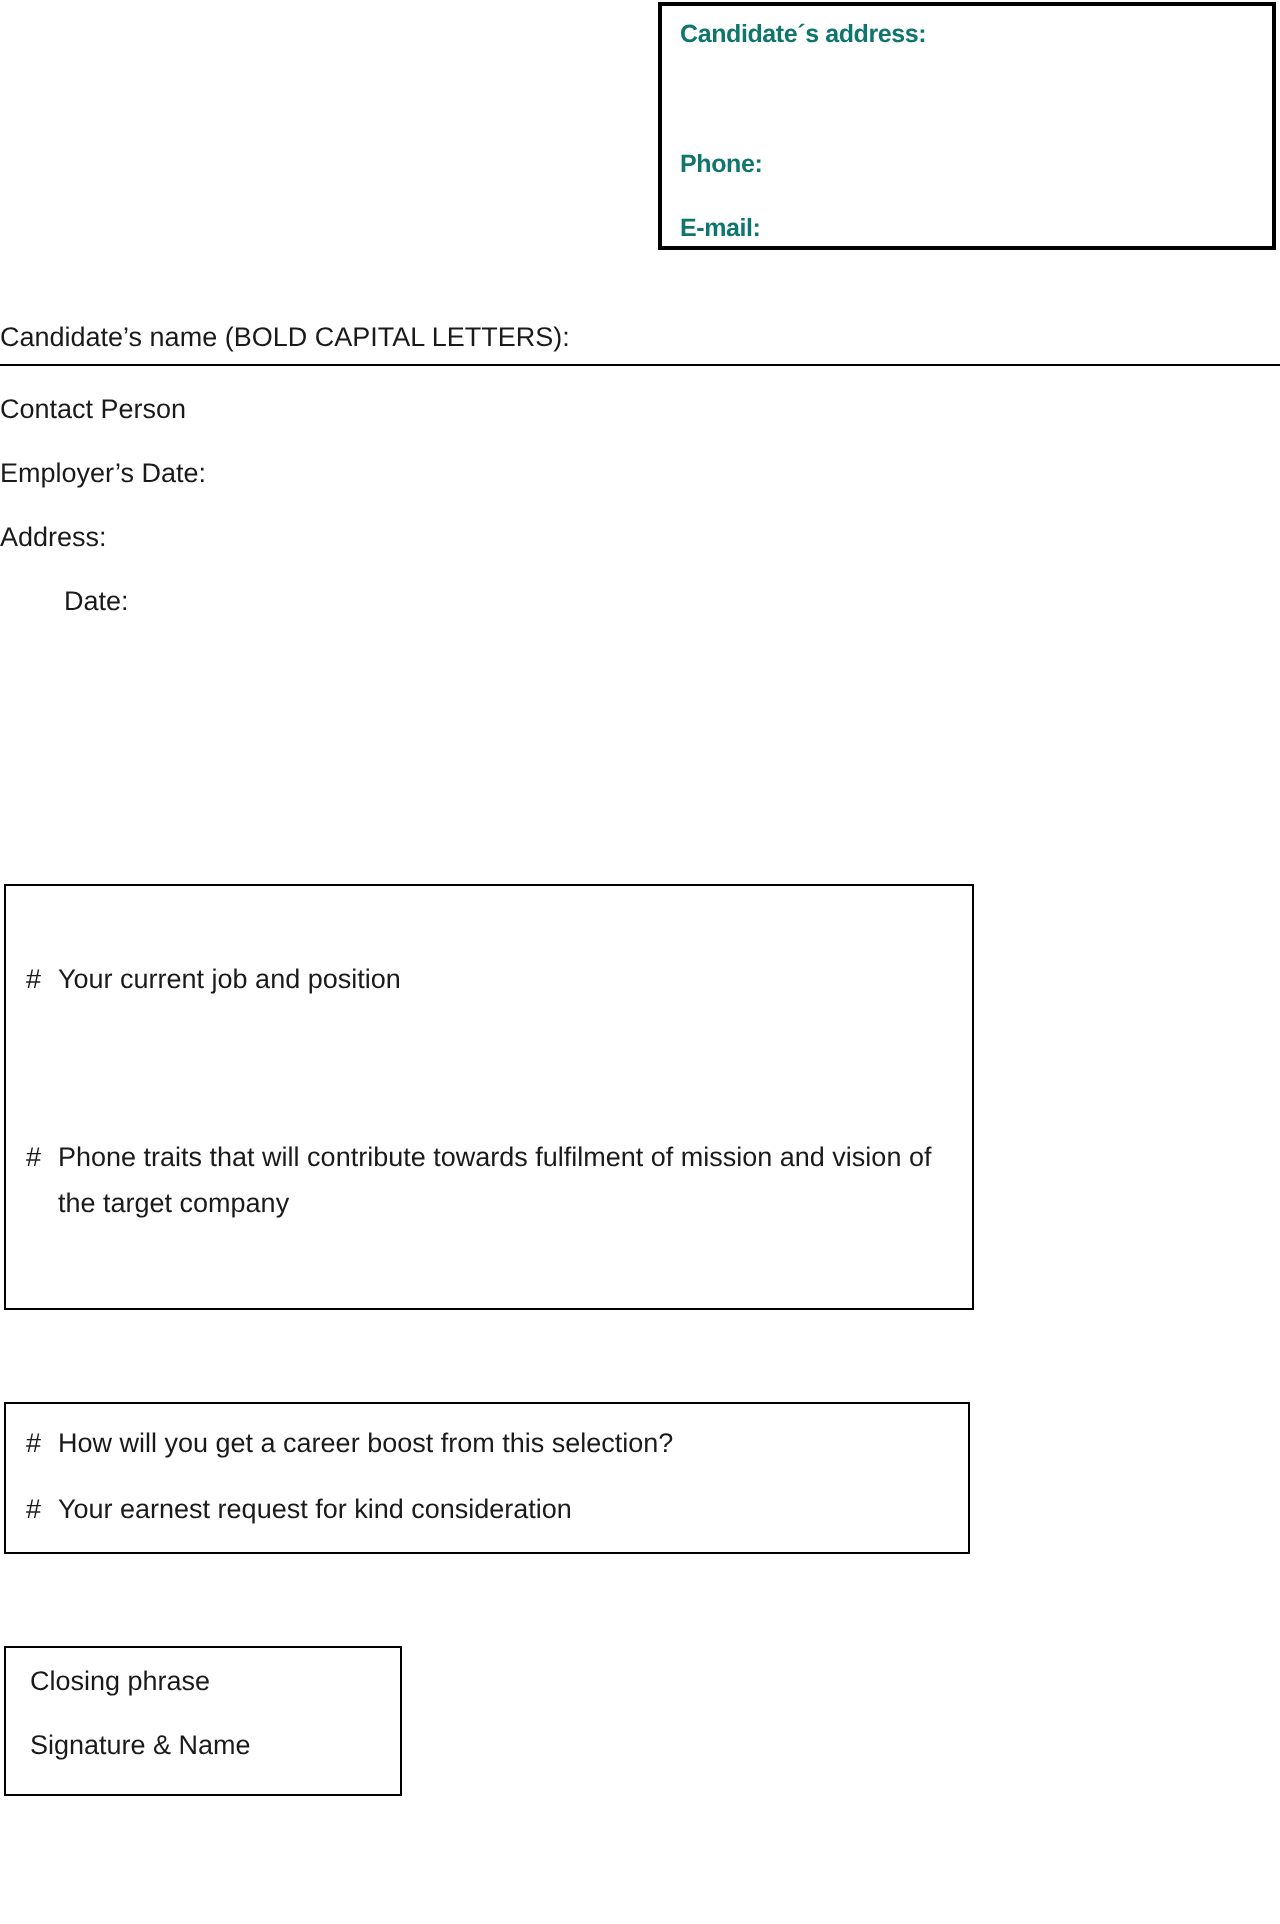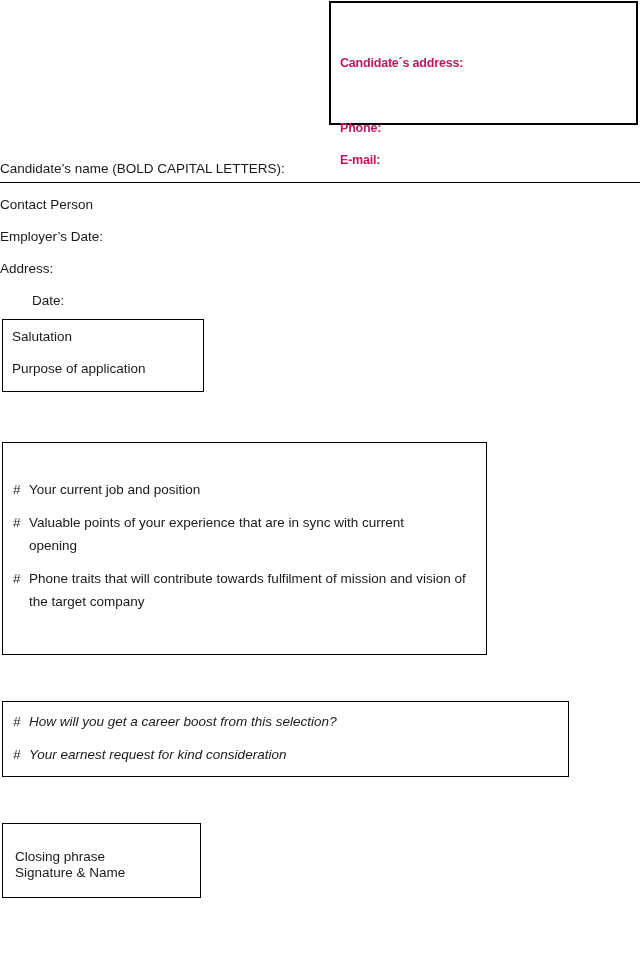--- a/index.html
+++ b/index.html
@@ -32,22 +32,21 @@
     box-sizing: border-box;
     background: #ffffff;
   }
   .address-line {
     position: absolute;
     left: 9px;
     font-weight: bold;
     font-size: 12.5px;
     letter-spacing: -0.2px;
     white-space: nowrap;
-    color: #be185d;
-    margin-top: 46px;
+    color: #0f766e;
   }
   .address-line.l1 { top: 7px; }
   .address-line.l2 { top: 72px; }
   .address-line.l3 { top: 104px; }
 
   
   .name-line {
     position: absolute;
     left: 0px;
     top: 161px;
@@ -104,34 +103,33 @@
     left: 2px;
     top: 442px;
     width: 485px;
     height: 213px;
   }
 
   
   .bullets2-box {
     left: 2px;
     top: 701px;
-    width: 567px;
+    width: 483px;
     height: 76px;
-    font-style: italic;
   }
 
   
   .closing-box {
     left: 2px;
     top: 823px;
     width: 199px;
     height: 75px;
   }
   .closing-box .tline { left: 12px; }
-  .closing-box .c0 { top: 9px; margin-top: 16px; }
+  .closing-box .c0 { top: 9px; }
   .closing-box .c1 { top: 41px; }
 
   
   .bullet {
     position: absolute;
     left: 10px;
     font-size: 13.5px;
     line-height: 23px;
   }
   .bullet .hash {
@@ -169,32 +167,25 @@
   </div>
 
   <div class="name-line">Candidate’s name (BOLD CAPITAL LETTERS):</div>
   <div class="name-rule"></div>
 
   <div class="label-line r0">Contact Person</div>
   <div class="label-line r1">Employer’s Date:</div>
   <div class="label-line r2">Address:</div>
   <div class="label-line r3">Date:</div>
 
-  <div class="tbox salutation-box">
-    <div class="tline s0">Salutation</div>
-    <div class="tline s1">Purpose of application</div>
-  </div>
 
   <div class="tbox bullets-box">
     <div class="bullet b0">
       <span class="hash">#</span><span class="btext">Your current job and position</span>
     </div>
-    <div class="bullet b1">
-      <span class="hash">#</span><span class="btext">Valuable points of your experience that are in sync with current opening</span>
-    </div>
     <div class="bullet b2">
       <span class="hash">#</span><span class="btext">Phone traits that will contribute towards fulfilment of mission and vision of the target company</span>
     </div>
   </div>
 
   <div class="tbox bullets2-box">
     <div class="bullet b0">
       <span class="hash">#</span><span class="btext">How will you get a career boost from this selection?</span>
     </div>
     <div class="bullet b1">

